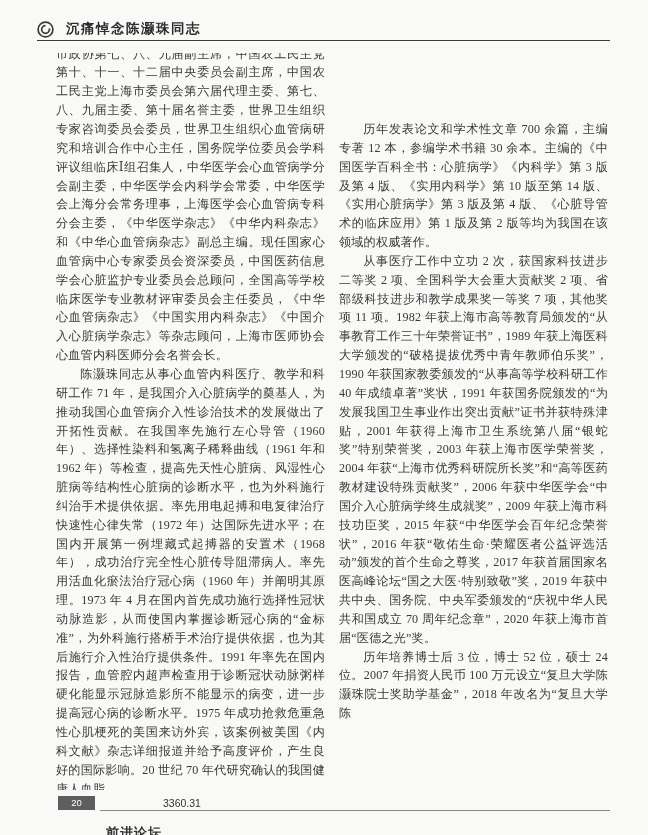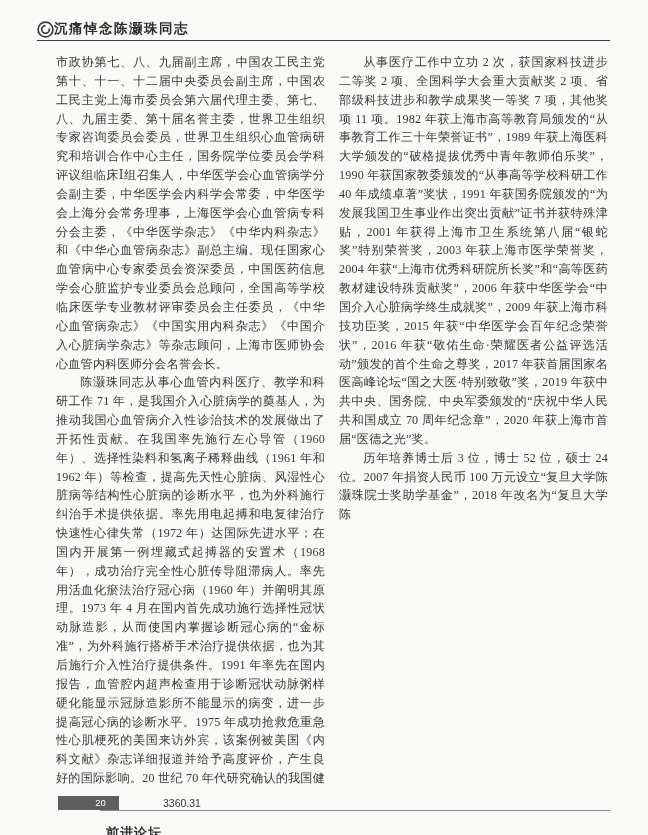--- a/index.html
+++ b/index.html
@@ -8,51 +8,51 @@
     background:#f9f9f7;
     position:relative;
     overflow:hidden;
     font-family:"Liberation Serif","DejaVu Serif",serif;
     color:#383838;
   }
   .page{position:absolute;inset:0;}
   
   .hdr{
     position:absolute;top:20px;left:37px;
-    display:flex;align-items:center;gap:0;
+    display:flex;align-items:center;gap:12px;
   }
   .hdr .logo{width:17px;height:17px;display:inline-block;flex:0 0 auto;}
   .hdr h1{
     margin:0;font-family:"Liberation Sans","DejaVu Sans",sans-serif;
     font-size:13.5px;font-weight:bold;color:#2c2c2c;letter-spacing:1.5px;
   }
   .hdr-rule{
     position:absolute;top:40px;left:37px;width:573px;
     border-top:1.6px solid #3a3a3a;
   }
   
   .columns{
     position:absolute;top:53px;left:56px;width:552px;height:737px;
-    display:flex;gap:14px;overflow:hidden;
+    display:flex;gap:14px;overflow:hidden;align-items:center;
   }
   .col{
     flex:1 1 0;overflow:hidden;
     font-size:12.1px;line-height:18.85px;
     text-align:justify;text-justify:inter-ideograph;
     letter-spacing:0.2px;
   }
   .col p{margin:0;}
   .col p.indent{text-indent:2em;}
   
   .ftr{position:absolute;left:0;top:796px;width:648px;height:20px;
     font-family:"Liberation Sans","DejaVu Sans",sans-serif;}
   .ftr .pagenum{
     position:absolute;left:58px;top:0;width:37px;height:14px;
     background:#5e5e5e;color:#fff;
-    font-size:9.5px;font-weight:normal;text-align:center;line-height:14px;padding-left:24px;
+    font-size:9.5px;font-weight:normal;text-align:center;line-height:14px;
   }
   .ftr .journal{
     position:absolute;left:106px;top:8px;
     font-size:13px;font-weight:bold;color:#333;letter-spacing:1px;line-height:14px;margin-top:22px;
   }
   .ftr .issue{
     position:absolute;left:163px;top:0;
     font-size:10.5px;color:#333;line-height:14px;
   }
   .ftr-rule{
@@ -76,20 +76,21 @@
     <h1>沉痛悼念陈灏珠同志</h1>
   </header>
   <div class="hdr-rule"></div>
 
   <main class="columns">
     <section class="col">
       <p>市政协第七、八、九届副主席，中国农工民主党第十、十一、十二届中央委员会副主席，中国农工民主党上海市委员会第六届代理主委、第七、八、九届主委、第十届名誉主委，世界卫生组织专家咨询委员会委员，世界卫生组织心血管病研究和培训合作中心主任，国务院学位委员会学科评议组临床Ⅰ组召集人，中华医学会心血管病学分会副主委，中华医学会内科学会常委，中华医学会上海分会常务理事，上海医学会心血管病专科分会主委，《中华医学杂志》《中华内科杂志》和《中华心血管病杂志》副总主编。现任国家心血管病中心专家委员会资深委员，中国医药信息学会心脏监护专业委员会总顾问，全国高等学校临床医学专业教材评审委员会主任委员，《中华心血管病杂志》《中国实用内科杂志》《中国介入心脏病学杂志》等杂志顾问，上海市医师协会心血管内科医师分会名誉会长。</p>
       <p class="indent">陈灏珠同志从事心血管内科医疗、教学和科研工作 71 年，是我国介入心脏病学的奠基人，为推动我国心血管病介入性诊治技术的发展做出了开拓性贡献。在我国率先施行左心导管（1960 年）、选择性染料和氢离子稀释曲线（1961 年和 1962 年）等检查，提高先天性心脏病、风湿性心脏病等结构性心脏病的诊断水平，也为外科施行纠治手术提供依据。率先用电起搏和电复律治疗快速性心律失常（1972 年）达国际先进水平；在国内开展第一例埋藏式起搏器的安置术（1968 年），成功治疗完全性心脏传导阻滞病人。率先用活血化瘀法治疗冠心病（1960 年）并阐明其原理。1973 年 4 月在国内首先成功施行选择性冠状动脉造影，从而使国内掌握诊断冠心病的“金标准”，为外科施行搭桥手术治疗提供依据，也为其后施行介入性治疗提供条件。1991 年率先在国内报告，血管腔内超声检查用于诊断冠状动脉粥样硬化能显示冠脉造影所不能显示的病变，进一步提高冠心病的诊断水平。1975 年成功抢救危重急性心肌梗死的美国来访外宾，该案例被美国《内科文献》杂志详细报道并给予高度评价，产生良好的国际影响。20 世纪 70 年代研究确认的我国健康人血脂</p>
     </section>
     <section class="col">
+      <p class="indent">历年发表论文和学术性文章 700 余篇，主编专著 12 本，参编学术书籍 30 余本。主编的《中国医学百科全书：心脏病学》《内科学》第 3 版及第 4 版、《实用内科学》第 10 版至第 14 版、《实用心脏病学》第 3 版及第 4 版、《心脏导管术的临床应用》第 1 版及第 2 版等均为我国在该领域的权威著作。</p>
       <p class="indent">从事医疗工作中立功 2 次，获国家科技进步二等奖 2 项、全国科学大会重大贡献奖 2 项、省部级科技进步和教学成果奖一等奖 7 项，其他奖项 11 项。1982 年获上海市高等教育局颁发的“从事教育工作三十年荣誉证书”，1989 年获上海医科大学颁发的“破格提拔优秀中青年教师伯乐奖”，1990 年获国家教委颁发的“从事高等学校科研工作 40 年成绩卓著”奖状，1991 年获国务院颁发的“为发展我国卫生事业作出突出贡献”证书并获特殊津贴，2001 年获得上海市卫生系统第八届“银蛇奖”特别荣誉奖，2003 年获上海市医学荣誉奖，2004 年获“上海市优秀科研院所长奖”和“高等医药教材建设特殊贡献奖”，2006 年获中华医学会“中国介入心脏病学终生成就奖”，2009 年获上海市科技功臣奖，2015 年获“中华医学会百年纪念荣誉状”，2016 年获“敬佑生命·荣耀医者公益评选活动”颁发的首个生命之尊奖，2017 年获首届国家名医高峰论坛“国之大医·特别致敬”奖，2019 年获中共中央、国务院、中央军委颁发的“庆祝中华人民共和国成立 70 周年纪念章”，2020 年获上海市首届“医德之光”奖。</p>
       <p class="indent">历年培养博士后 3 位，博士 52 位，硕士 24 位。2007 年捐资人民币 100 万元设立“复旦大学陈灏珠院士奖助学基金”，2018 年改名为“复旦大学陈</p>
     </section>
   </main>
 
   <footer class="ftr">
     <span class="pagenum">20</span>
     <span class="journal">前进论坛</span>
     <span class="issue">3360.31</span>
     <span class="ftr-rule"></span>

